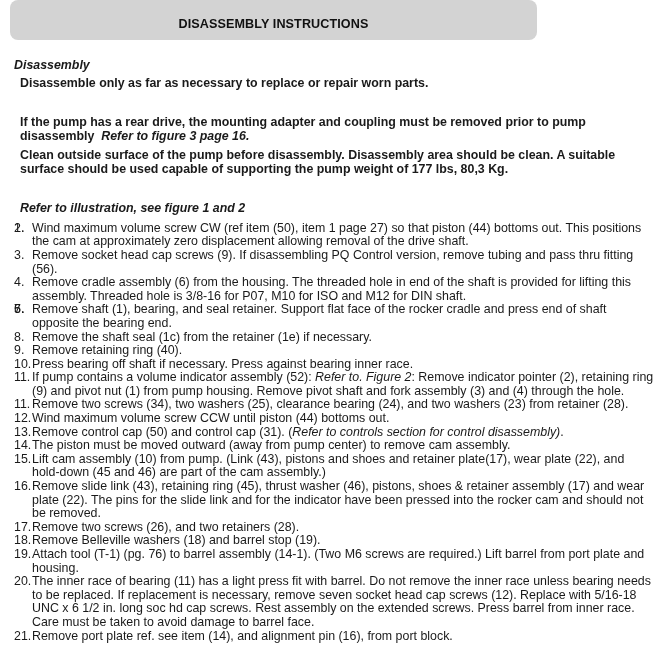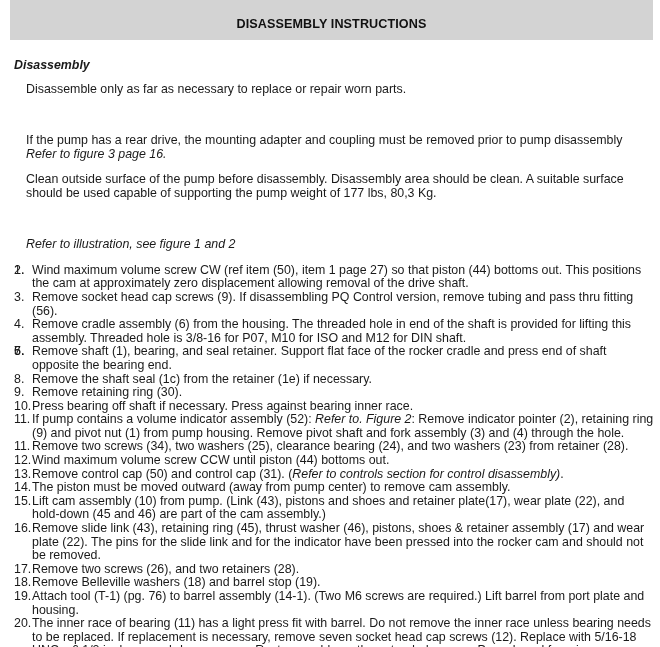--- a/index.html
+++ b/index.html
@@ -1,23 +1,23 @@
 <!DOCTYPE html>
 <html><head>
   <meta charset="utf-8">
   <style>
     html, body { margin:0; padding:0; background:#ffffff; }
     body { width:660px; height:647px; overflow:hidden; position:relative;
            font-family:"Liberation Sans", sans-serif; color:#1a1a1a; font-size:12.4px; }
-    .header { position:absolute; left:10px; top:0; width:643px; height:40px; background:#d3d3d3;
-              display:flex; align-items:center; justify-content:center; }
+    .header { position:absolute; left:10px; top:0; width:527px; height:40px; background:#d3d3d3;
+              display:flex; align-items:center; justify-content:center;border-radius:8px; }
     .header-title { font-weight:bold; font-size:12.6px; letter-spacing:0.1px; color:#111; margin-top:8px; }
     .content { position:absolute; left:14px; top:60px; width:640px; line-height:13.6px; }
     .section-heading { font-weight:bold; font-style:italic; display:block; line-height:11px; }
-    .para { margin:12px; }
+    .para { margin:6px;font-weight:bold; }
     .gap { height:13.6px; }
     .ital { font-style:italic; }
     ol.steps { list-style:none; margin:0; padding:0; }
     ol.steps li { position:relative; padding-left:18px; margin:0; }
     ol.steps li .num { position:absolute; left:0; top:0; }
   </style>
 </head>
 <body>
 
 <div class="header">
@@ -38,21 +38,21 @@
 
   <ol class="steps">
     <li><span class="num">1.</span></li>
     <li><span class="num">2.</span><span>Wind maximum volume screw CW (ref item (50), item 1 page 27) so that piston (44) bottoms out. This positions the cam at approximately zero displacement allowing removal of the drive shaft.</span></li>
     <li><span class="num">3.</span><span>Remove socket head cap screws (9).  If disassembling PQ Control version, remove tubing and pass thru fitting (56).</span></li>
     <li><span class="num">4.</span><span>Remove cradle assembly  (6) from the housing.  The  threaded hole in end of the shaft is provided for lifting this assembly.  Threaded hole is 3/8-16 for P07, M10 for ISO and M12 for DIN shaft.</span></li>
     <li><span class="num">5.</span></li>
     <li><span class="num">6.</span></li>
     <li><span class="num">7.</span><span>Remove shaft (1), bearing, and seal retainer. Support flat face of the rocker cradle and press end of  shaft opposite the bearing end.</span></li>
     <li><span class="num">8.</span><span>Remove the shaft seal (1c) from the retainer (1e) if necessary.</span></li>
-    <li><span class="num">9.</span><span>Remove retaining ring (30).</span></li>
+    <li><span class="num">9.</span><span>Remove retaining ring (40).</span></li>
     <li><span class="num">10.</span><span>Press bearing off shaft if necessary.  Press against bearing inner race.</span></li>
     <li><span class="num">11.</span><span>If pump contains a volume indicator assembly (52):  </span><span class="ital">Refer to. Figure 2</span><span>:  Remove indicator pointer (2), retaining ring (9) and pivot nut (1) from pump housing.  Remove pivot shaft and fork assembly (3) and (4) through the hole.</span></li>
     <li><span class="num">11.</span><span>Remove two screws (34), two washers (25), clearance bearing (24), and two washers (23) from retainer (28).</span></li>
     <li><span class="num">12.</span><span>Wind maximum volume screw CCW until piston (44) bottoms out.</span></li>
     <li><span class="num">13.</span><span>Remove control cap (50) and control cap (31). (</span><span class="ital">Refer to controls section for control disassembly)</span><span>.</span></li>
     <li><span class="num">14.</span><span>The piston must be moved outward (away from pump center)  to remove cam assembly.</span></li>
     <li><span class="num">15.</span><span>Lift cam assembly (10) from pump. (Link (43), pistons and shoes and retainer plate(17), wear plate (22), and hold-down (45 and 46) are part of the cam assembly.)</span></li>
     <li><span class="num">16.</span><span>Remove slide link (43), retaining ring (45), thrust washer (46), pistons, shoes &amp; retainer assembly (17) and wear plate (22). The pins for the slide link and for the indicator have been pressed into the rocker cam and should not be removed.</span></li>
     <li><span class="num">17.</span><span>Remove two screws (26), and two retainers (28).</span></li>
     <li><span class="num">18.</span><span>Remove Belleville washers (18) and barrel stop (19).</span></li>

